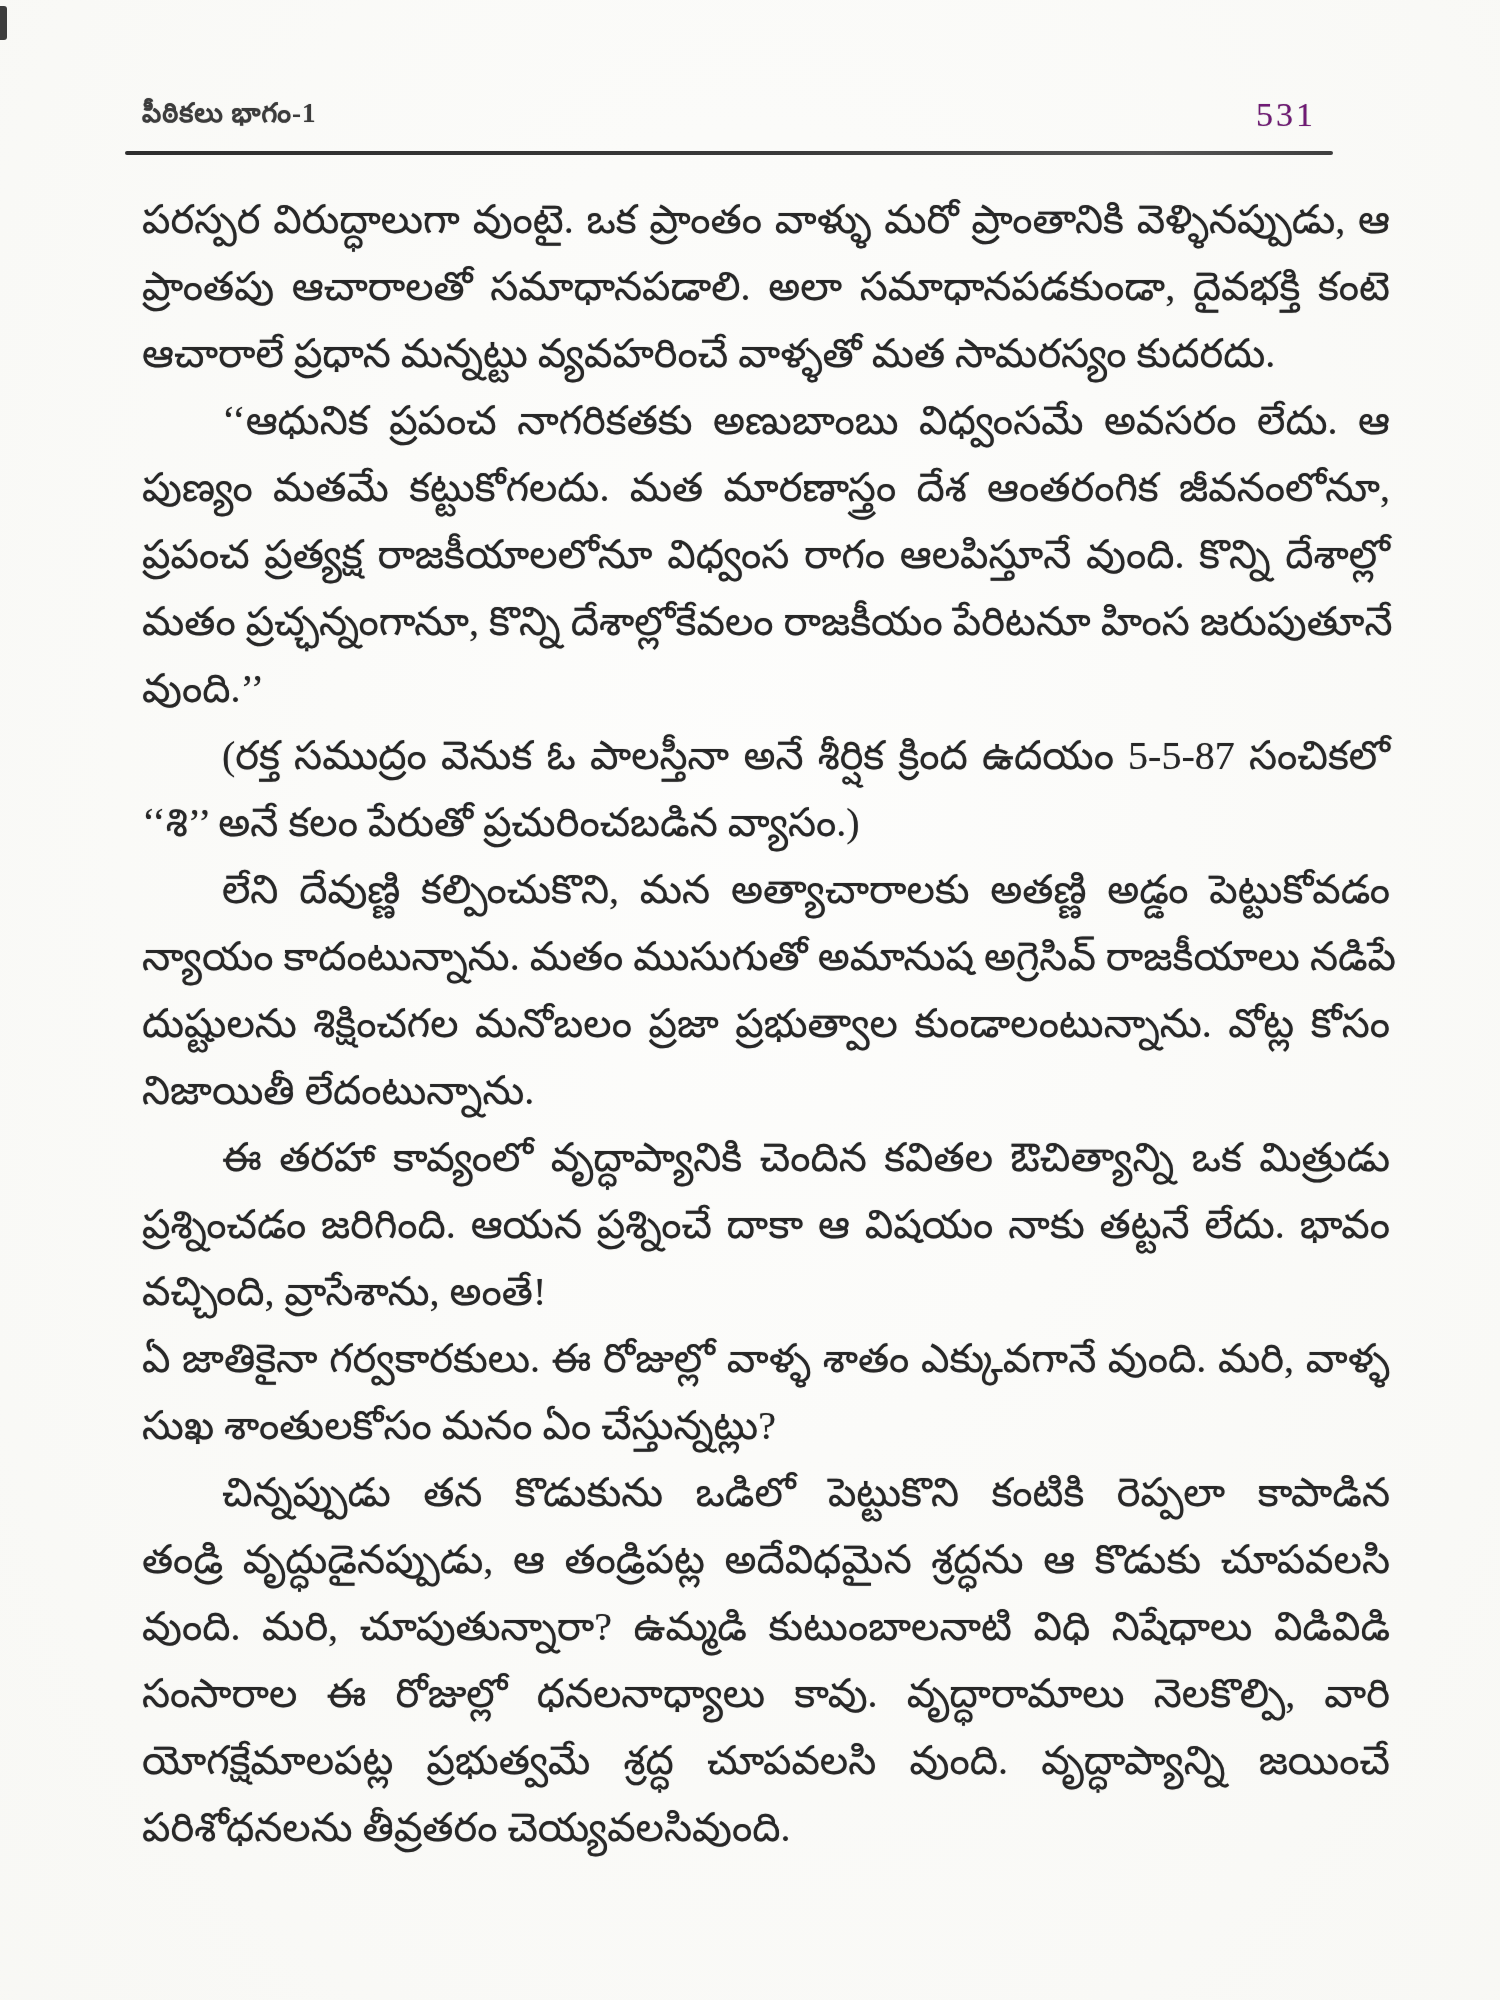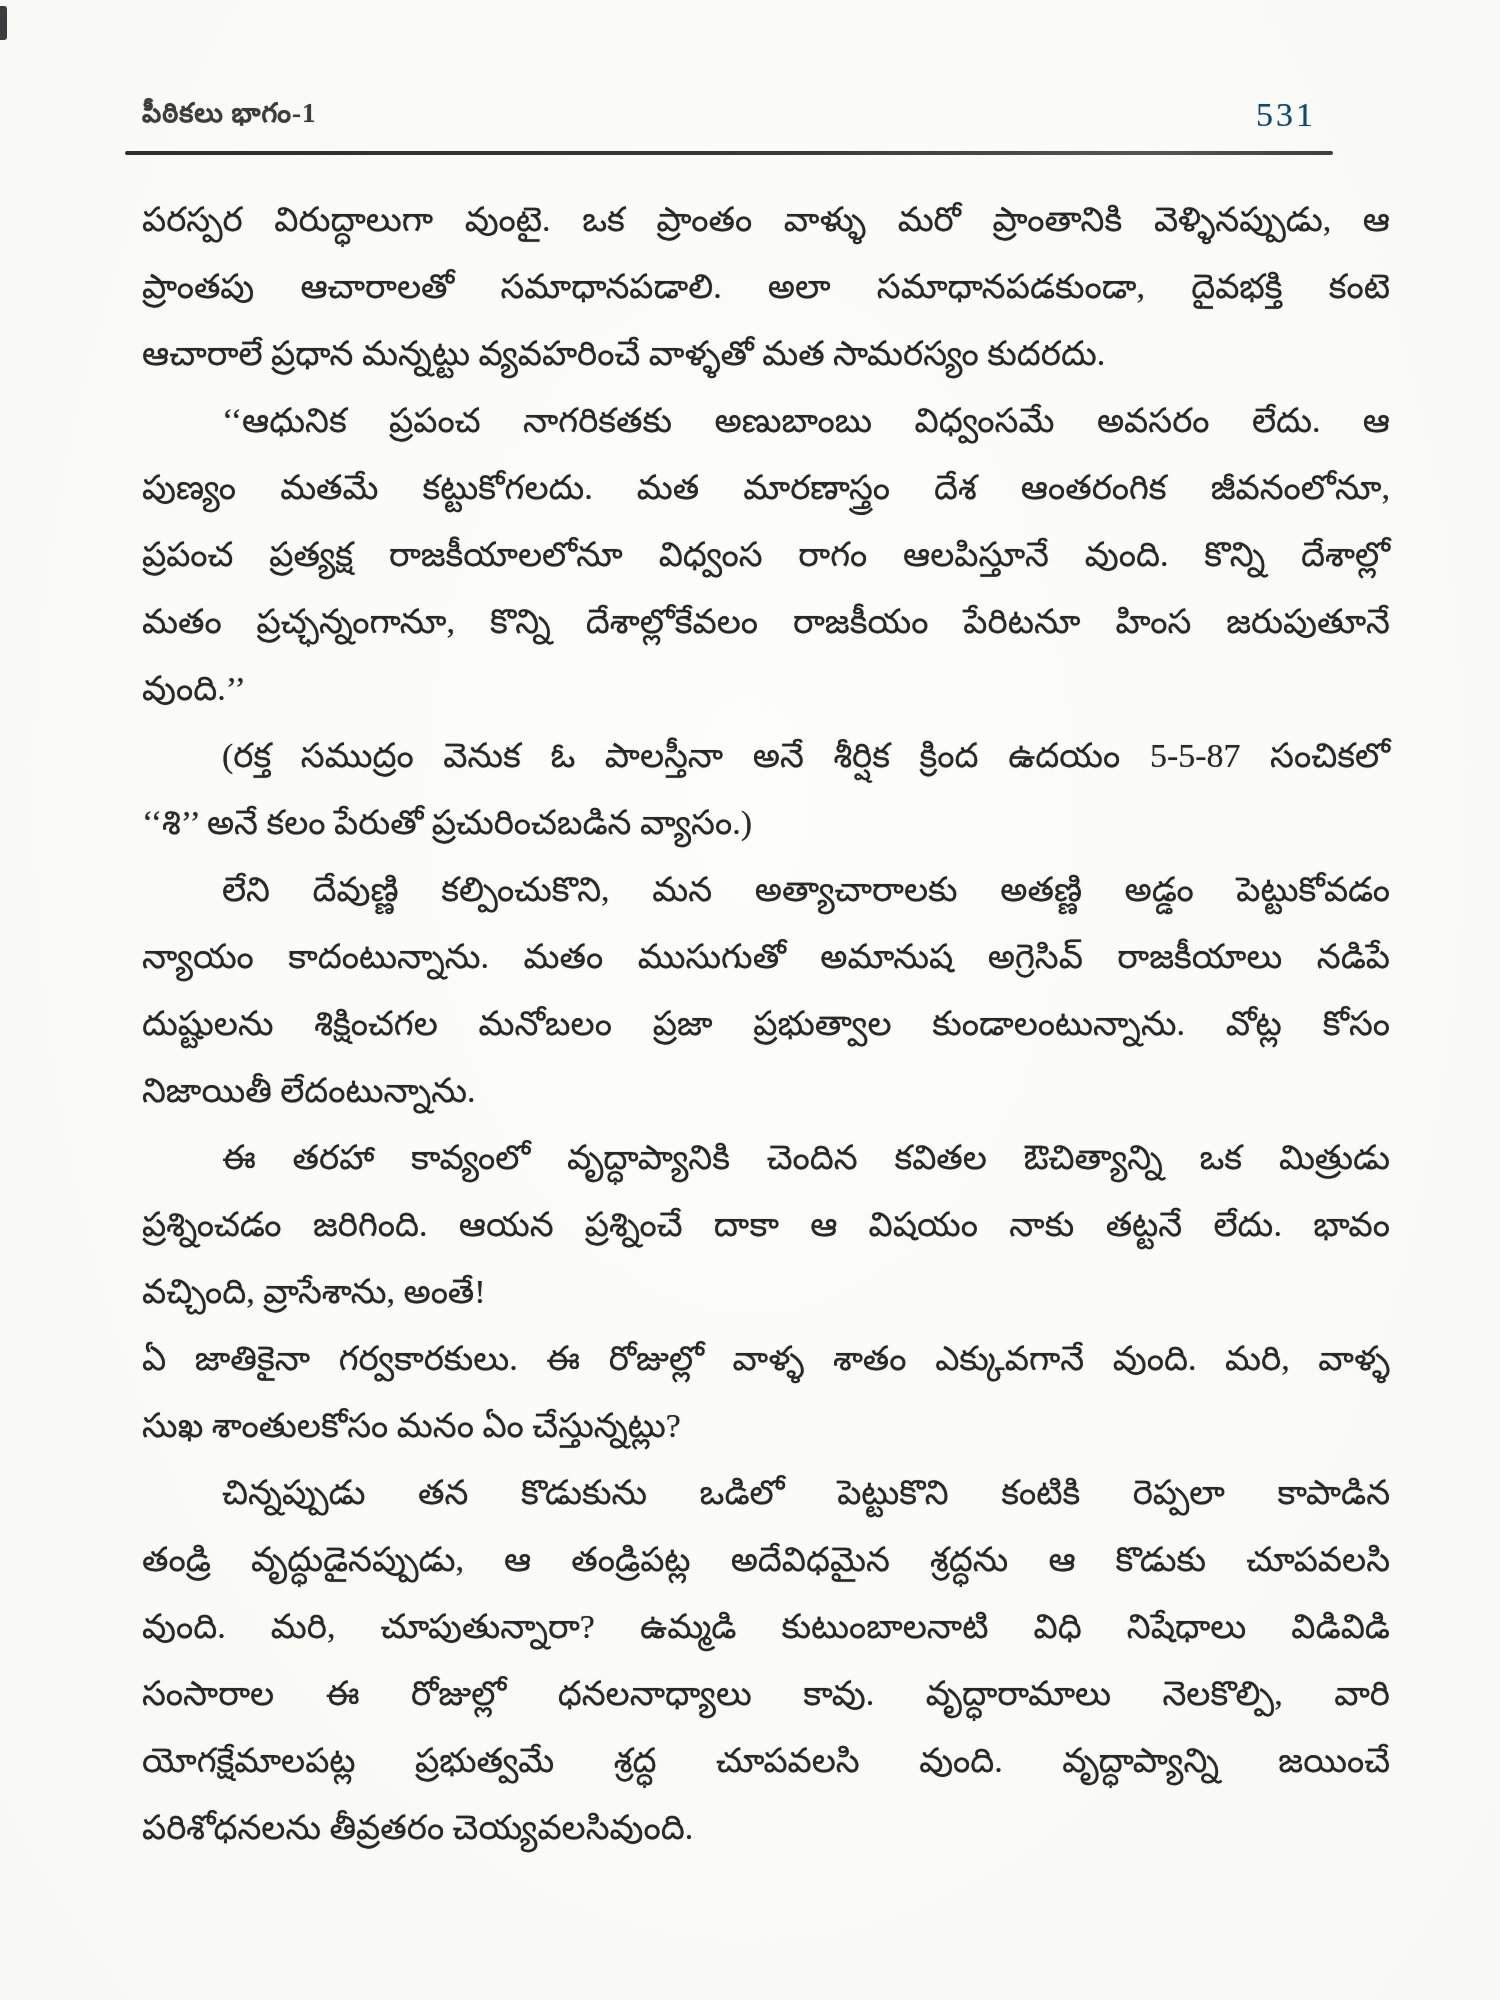--- a/index.html
+++ b/index.html
@@ -44,42 +44,42 @@
     color: #3c3c3c;
     text-shadow: 0 0 1px rgba(60,60,60,0.55);
     white-space: nowrap;
   }
   .page-number {
     position: absolute;
     left: 1256px;
     top: 96px;
     font-size: 34px;
     letter-spacing: 3px;
-    color: #0c4a6e;
+    color: #701a75;
     text-shadow: 0 0 1px rgba(70,70,70,0.5);
   }
   .header-rule {
     position: absolute;
     left: 125px;
     top: 151px;
     width: 1208px;
     height: 4px;
     background: linear-gradient(90deg, #2e2e2e 0%, #3a3a3a 55%, #555 85%, #3f3f3f 100%);
     border-radius: 2px;
   }
   .content {
     position: absolute;
     left: 142px;
     top: 186px;
     width: 1248px;
   }
   .line {
     height: 67px;
     line-height: 67px;
-    font-size: 34px;
+    font-size: 40px;
     color: #282828;
     text-shadow: 0 0 1px rgba(45,45,45,0.55);
     text-align: justify;
     text-align-last: justify;
     white-space: nowrap;
     overflow: visible;
   }
   .line.endline {
     text-align-last: left;
   }

